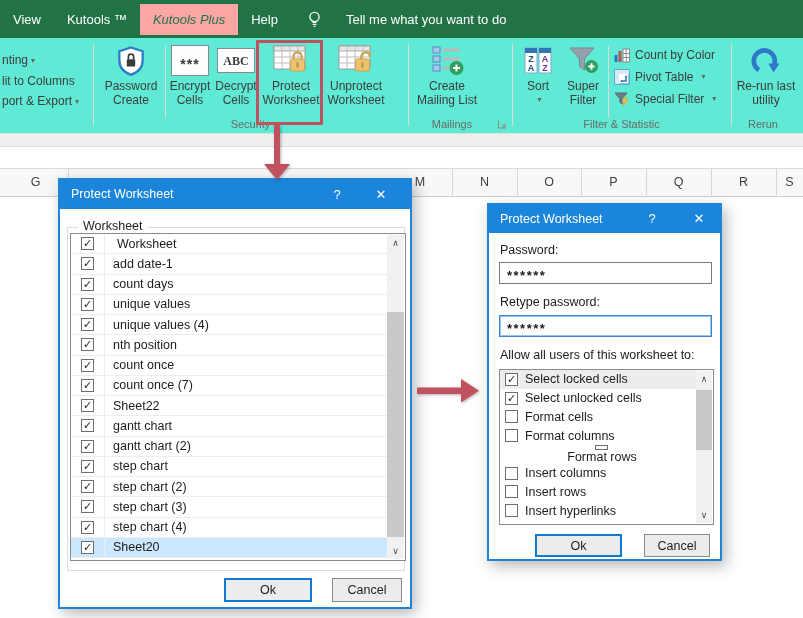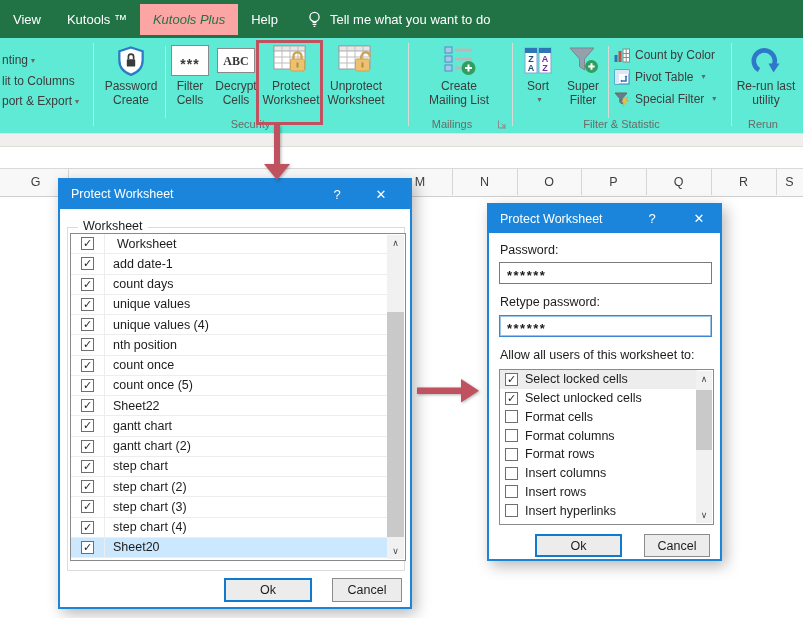--- a/index.html
+++ b/index.html
@@ -4,21 +4,21 @@
 <style>
   html,body{margin:0;padding:0;}
   body{width:803px;height:618px;position:relative;overflow:hidden;background:#fff;
        font-family:"Liberation Sans",sans-serif;-webkit-font-smoothing:antialiased;}
   
   .tabbar{position:absolute;left:0;top:0;width:803px;height:38px;background:#217346;
           display:flex;align-items:center;color:#fff;font-size:13px;z-index:2;}
   .tabs{display:flex;align-items:stretch;}
   .tab{padding:0 13px;display:flex;align-items:center;white-space:nowrap;}
   .tab.active{background:#fca5a5;color:#217346;align-self:flex-end;height:31px;font-style:italic;}
-  .tellme{display:flex;align-items:center;gap:8px;margin-left:16px;white-space:nowrap;}
+  .tellme{display:flex;align-items:center;gap:24px;margin-left:16px;white-space:nowrap;}
   
   .ribbon{position:absolute;left:0;top:38px;width:803px;height:95px;background:#5eead4;
           border-bottom:1px solid #e2e0dd;z-index:1;font-size:12px;color:#3d3d3d;}
   .vsep{position:absolute;top:5px;height:83px;width:1px;background:#dcdad6;}
   .vsep.short{top:8px;height:72px;}
   .clipped{position:absolute;left:2px;top:12px;line-height:20px;color:#3d3d3d;}
   .clipped .row{white-space:nowrap;}
   .caret{font-size:8px;color:#666;margin-left:3px;vertical-align:1px;}
   .bigbtn{position:absolute;top:4px;display:flex;flex-direction:column;align-items:center;
           text-align:center;line-height:14px;cursor:default;}
@@ -114,21 +114,21 @@
         <rect x="10.5" y="14" width="9" height="8" rx="1" fill="#3a3a3a"></rect>
         <path d="M12.2 14 v-2.6 a2.8 2.8 0 0 1 5.6 0 V14" fill="none" stroke="#3a3a3a" stroke-width="1.8"></path>
       </svg>
     </span>
     <span class="lbl">Password Create</span>
   </div>
   <div class="bigbtn" style="left:167px;width:46px">
     <span class="icon">
       <span class="glyphbox stars">***</span>
     </span>
-    <span class="lbl">Filter Cells</span>
+    <span class="lbl">Encrypt Cells</span>
   </div>
   <div class="bigbtn" style="left:213px;width:46px">
     <span class="icon">
       <span class="glyphbox abc">ABC</span>
     </span>
     <span class="lbl">Decrypt Cells</span>
   </div>
   <div class="bigbtn" style="left:259px;width:64px">
     <span class="icon">
       <svg width="36" height="32" viewBox="0 0 36 32">
@@ -150,21 +150,21 @@
         <path d="M9 1 V24 M17 1 V24 M25 1 V24 M1 12 H32 M1 18 H32" stroke="#bdbdbd" fill="none"></path>
         <path d="M23 14 c0-4.5 2.5-7.5 6-6.5 2.4 0.7 3 2.5 3 4" fill="none" stroke="#cda455" stroke-width="2.4"></path>
         <rect x="17.5" y="14" width="14" height="12" rx="1.5" fill="#ecc271" stroke="#cda455"></rect>
         <rect x="23.5" y="17.5" width="2" height="5" fill="#b38c3d"></rect>
       </svg>
     </span>
     <span class="lbl">Unprotect Worksheet</span>
   </div>
   <div class="grplbl" style="left:93px;width:315px">Security</div>
 
-  <div class="bigbtn" style="left:428px;width:62px">
+  <div class="bigbtn" style="left:416px;width:62px">
     <span class="icon">
       <svg width="34" height="31" viewBox="0 0 34 31">
         <rect x="3" y="2" width="7" height="6" fill="#a8c7e8" stroke="#5b87c5"></rect>
         <rect x="3" y="11" width="7" height="6" fill="#a8c7e8" stroke="#5b87c5"></rect>
         <rect x="3" y="20" width="7" height="6" fill="#a8c7e8" stroke="#5b87c5"></rect>
         <rect x="13" y="3.5" width="17" height="3" fill="#b9b9b9"></rect>
         <rect x="13" y="12.5" width="17" height="3" fill="#b9b9b9"></rect>
         <rect x="13" y="21.5" width="10" height="3" fill="#b9b9b9"></rect>
         <circle cx="26.5" cy="23" r="7" fill="#2f9e5f"></circle>
         <path d="M26.5 19.5 v7 M23 23 h7" stroke="#fff" stroke-width="2"></path>
@@ -323,21 +323,21 @@
         <div class="wsrow" style="height: 20.25px;">
           <span class="cbcell">
             <span class="cb">✓</span>
           </span>
           <span class="lab">count once</span>
         </div>
         <div class="wsrow" style="height: 20.25px;">
           <span class="cbcell">
             <span class="cb">✓</span>
           </span>
-          <span class="lab">count once (5)</span>
+          <span class="lab">count once (7)</span>
         </div>
         <div class="wsrow" style="height: 20.25px;">
           <span class="cbcell">
             <span class="cb">✓</span>
           </span>
           <span class="lab">Sheet22</span>
         </div>
         <div class="wsrow" style="height: 20.25px;">
           <span class="cbcell">
             <span class="cb">✓</span>
@@ -413,21 +413,21 @@
           <span class="lab">Select unlocked cells</span>
         </div>
         <div class="permrow" style="height: 18.75px;">
           <span class="cb" style="margin-left: 5px;"></span>
           <span class="lab">Format cells</span>
         </div>
         <div class="permrow" style="height: 18.75px;">
           <span class="cb" style="margin-left: 5px;"></span>
           <span class="lab">Format columns</span>
         </div>
-        <div class="permrow" style="height: 18.75px;">
+        <div class="permrow" style="height: 18.75px; flex-direction: column;">
           <span class="cb" style="margin-left: 5px;"></span>
           <span class="lab">Format rows</span>
         </div>
         <div class="permrow" style="height: 18.75px; align-items: center;">
           <span class="cb" style="margin-left: 5px;"></span>
           <span class="lab">Insert columns</span>
         </div>
         <div class="permrow" style="height: 18.75px;">
           <span class="cb" style="margin-left: 5px;"></span>
           <span class="lab">Insert rows</span>

